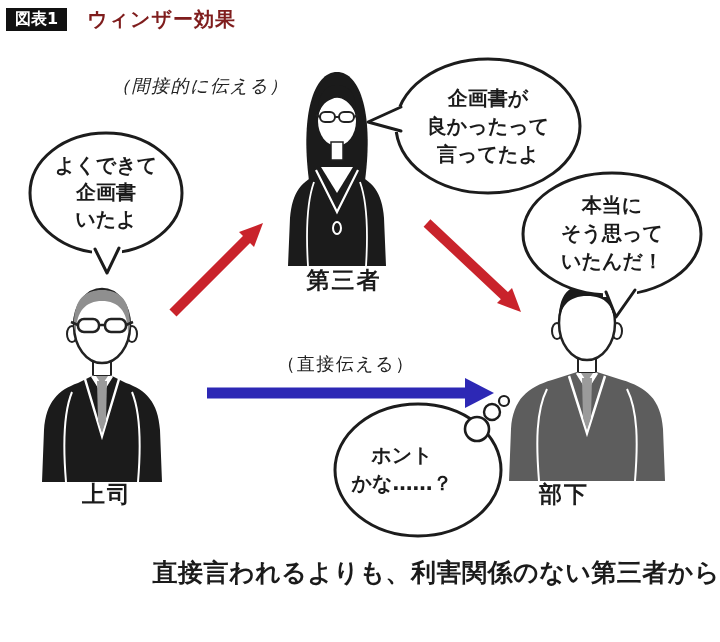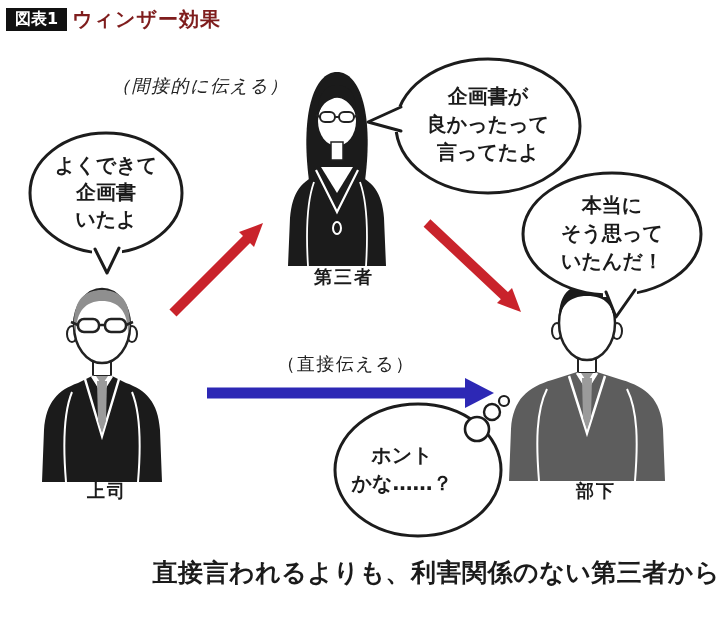--- a/index.html
+++ b/index.html
@@ -2,27 +2,27 @@
 <html><head>
 <meta charset="utf-8">
 <style>
   html,body{margin:0;padding:0;background:#fff;}
   .stage{
     position:relative;width:720px;height:642px;background:#fff;overflow:hidden;
     font-family:"DejaVu Sans",sans-serif;color:#1a1a1a;
   }
   .abs{position:absolute;}
   
-  .hdr{position:absolute;left:6px;top:6px;display:flex;align-items:center;gap:5px;}
+  .hdr{position:absolute;left:6px;top:6px;display:flex;align-items:center;gap:20px;}
   .badge{background:#111;color:#fff;font-size:16px;font-weight:bold;padding:3px 9px 4px;line-height:1;}
   .title{font-size:20px;font-weight:bold;color:#7f1d1d;letter-spacing:1px;}
   
   .btxt{position:absolute;text-align:center;font-weight:600;font-size:20px;line-height:27px;color:#1b1b1b;}
   .note{position:absolute;font-size:18px;font-weight:500;color:#222;letter-spacing:1.5px;}
-  .plabel{position:absolute;text-align:center;font-size:18px;font-weight:600;color:#1b1b1b;letter-spacing:2px;}
+  .plabel{position:absolute;text-align:center;font-size:23px;font-weight:600;color:#1b1b1b;letter-spacing:2px;}
   .caption{position:absolute;left:0;width:720px;text-align:right;font-size:25px;font-weight:700;color:#1b1b1b;letter-spacing:0.5px;}
   svg{display:block;}
   .layer{position:absolute;left:0;top:0;}
 </style>
 </head>
 <body>
 
 <div class="stage">
 
   <div class="hdr">
@@ -124,34 +124,34 @@
   </svg>
 
   <div class="note" style="left:112px;top:74px;font-style:italic;">（間接的に伝える）</div>
   <div class="note" style="left:256px;top:352px;width:180px;text-align:center;">（直接伝える）</div>
 
   <div class="btxt" style="left:30px;top:152px;width:152px;">
     <div>よくできて</div>
     <div>企画書</div>
     <div>いたよ</div>
   </div>
-  <div class="btxt" style="left:398px;top:84px;width:180px;line-height:28px;font-family:Liberation Mono, monospace;">
+  <div class="btxt" style="left:398px;top:84px;width:180px;line-height:28px;">
     <div>企画書が</div>
     <div>良かったって</div>
     <div>言ってたよ</div>
   </div>
   <div class="btxt" style="left:524px;top:191px;width:176px;line-height:28px;">
     <div>本当に</div>
     <div>そう思って</div>
     <div>いたんだ！</div>
   </div>
   <div class="btxt" style="left:336px;top:441px;width:132px;line-height:28px;">
     <div>ホント</div>
     <div>かな……？</div>
   </div>
 
   <div class="plabel" style="left:57px;top:479px;width:100px;">上司</div>
   <div class="plabel" style="left:274px;top:265px;width:140px;">第三者</div>
-  <div class="plabel" style="left:546px;top:479px;width:100px;">部下</div>
+  <div class="plabel" style="left:514px;top:479px;width:100px;">部下</div>
 
   <div class="caption" style="top:556px;">直接言われるよりも、利害関係のない第三者から</div>
 
 </div>
 
 </body></html>

